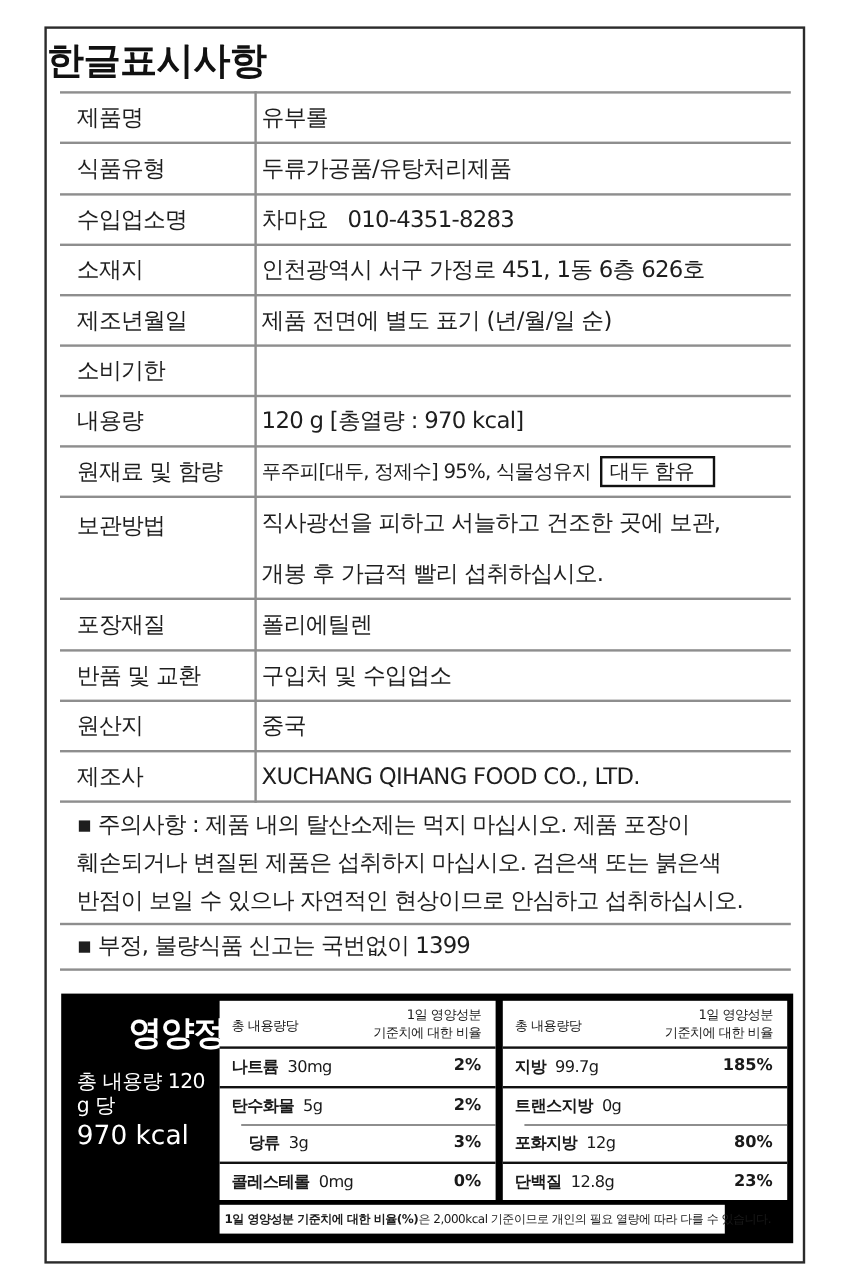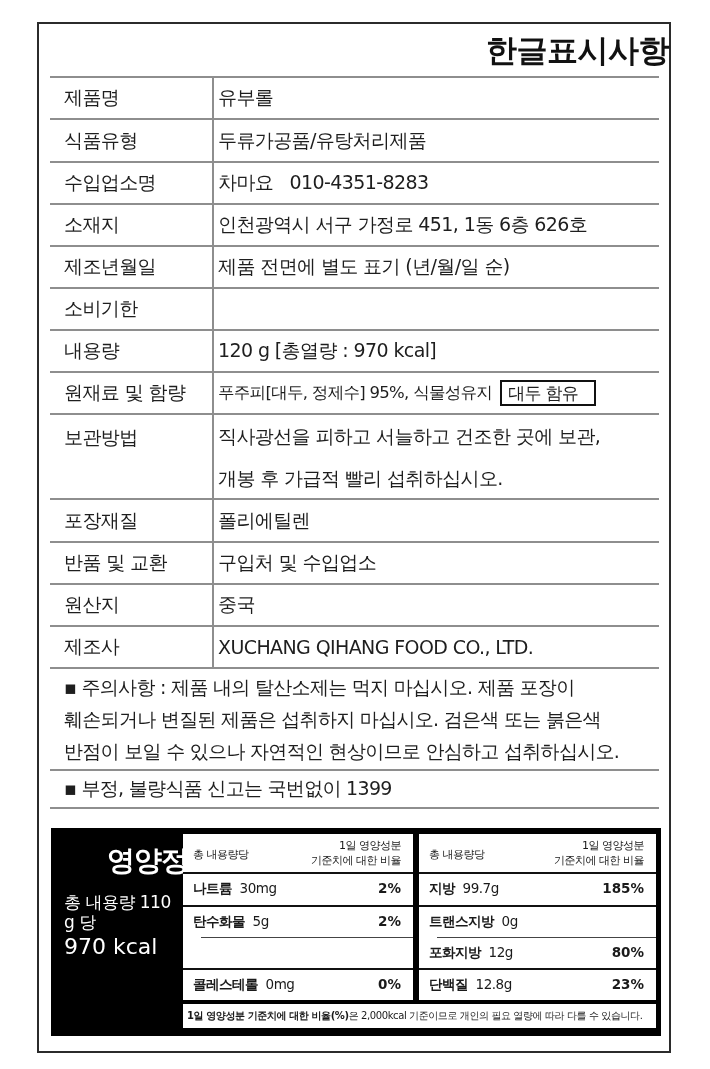--- a/index.html
+++ b/index.html
@@ -4,21 +4,21 @@
 <style>
   * { box-sizing: border-box; margin: 0; padding: 0; }
   html, body { width: 710px; height: 1069px; background: #ffffff; overflow: hidden; }
   body { font-family: "DejaVu Sans", "Liberation Sans", sans-serif; color: #1a1a1a; position: relative; }
 
   .frame {
     position: absolute; left: 37px; top: 22px; width: 634px; height: 1031px;
     border: 2px solid #2b2b2b;
   }
   .title {
-    position: absolute; left: 0; top: 6px; width: 100%; text-align: right;
+    position: absolute; left: 0; top: 6px; width: 100%; text-align: left;
     font-size: 31px; font-weight: bold; letter-spacing: -0.5px; color: #111;
   }
   .hline { position: absolute; left: 11px; width: 609px; height: 2px; background: #8e8e8e; }
 
   .row { position: absolute; left: 11px; width: 609px; }
   .row .lbl {
     position: absolute; left: 14px; top: 0; height: 100%;
     display: flex; align-items: center;
     font-size: 19px; color: #1e1e1e; letter-spacing: -0.6px; white-space: nowrap;
   }
@@ -75,21 +75,21 @@
   .prow {
     position: absolute; left: 0; width: 100%; height: 31px;
   }
   .prow .n { position: absolute; left: 10px; top: 6px; font-size: 13.5px; letter-spacing: -0.5px; white-space: nowrap; }
   .prow .n b { font-weight: bold; }
   .prow .n.indent { left: 24px; }
   .prow .p { position: absolute; right: 12px; top: 6px; font-size: 13.5px; font-weight: bold; }
   .sep { position: absolute; left: 0; width: 100%; height: 2px; background: #111; }
   .sep.thin { height: 1px; background: #444; left: 18px; width: calc(100% - 18px); }
   .foot {
-    position: absolute; left: 132px; top: 176px; width: 473px; height: 24px; background: #fff;
+    position: absolute; left: 132px; top: 176px; width: 421px; height: 24px; background: #fff;
     font-size: 10px; letter-spacing: -0.4px; display: flex; align-items: center; padding-left: 4px; white-space: nowrap;
   }
   .foot b { font-weight: bold; }
 </style>
 </head>
 <body>
 
 <div class="frame">
   <div class="title">한글표시사항</div>
 
@@ -172,41 +172,45 @@
 
   <div class="notice" style="top:647px">
     <div>▪ 주의사항 : 제품 내의 탈산소제는 먹지 마십시오. 제품 포장이</div>
     <div>훼손되거나 변질된 제품은 섭취하지 마십시오. 검은색 또는 붉은색</div>
     <div>반점이 보일 수 있으나 자연적인 현상이므로 안심하고 섭취하십시오.</div>
   </div>
   <div class="notice" style="top:748px">▪ 부정, 불량식품 신고는 국번없이 1399</div>
 
   <div class="nut">
     <div class="nut-head">영양정보</div>
-    <div class="nut-serving">총 내용량 110 g 당</div>
+    <div class="nut-serving">총 내용량 120 g 당</div>
     <div class="nut-kcal">970 kcal</div>
 
     <div class="panel left">
       <div class="phead">
         <div class="a">총 내용량당</div>
         <div class="b">
           <div>1일 영양성분</div>
           <div>기준치에 대한 비율</div>
         </div>
       </div>
       <div class="prow" style="top:40px">
         <div class="n"><b>나트륨</b>&nbsp; <span>30mg</span></div>
         <div class="p">2%</div>
       </div>
       <div class="sep" style="top:71px"></div>
       <div class="prow" style="top:73px">
         <div class="n"><b>탄수화물</b>&nbsp; <span>5g</span></div>
         <div class="p">2%</div>
       </div>
       <div class="sep thin" style="top:103px"></div>
+      <div class="prow" style="top:104px">
+        <div class="n indent"><b>당류</b>&nbsp; <span>3g</span></div>
+        <div class="p">3%</div>
+      </div>
       <div class="sep" style="top:134px"></div>
       <div class="prow" style="top:136px">
         <div class="n"><b>콜레스테롤</b>&nbsp; <span>0mg</span></div>
         <div class="p">0%</div>
       </div>
     </div>
 
     <div class="panel right">
       <div class="phead">
         <div class="a">총 내용량당</div>

